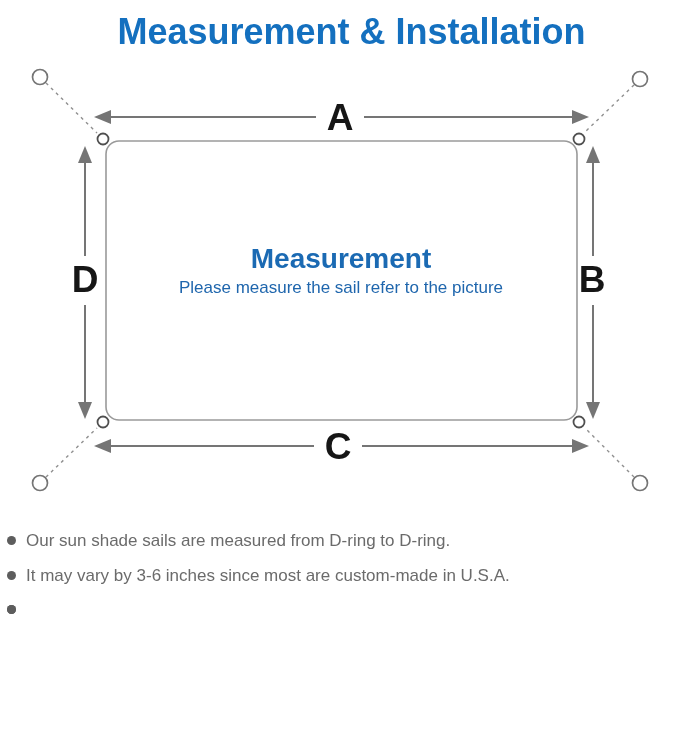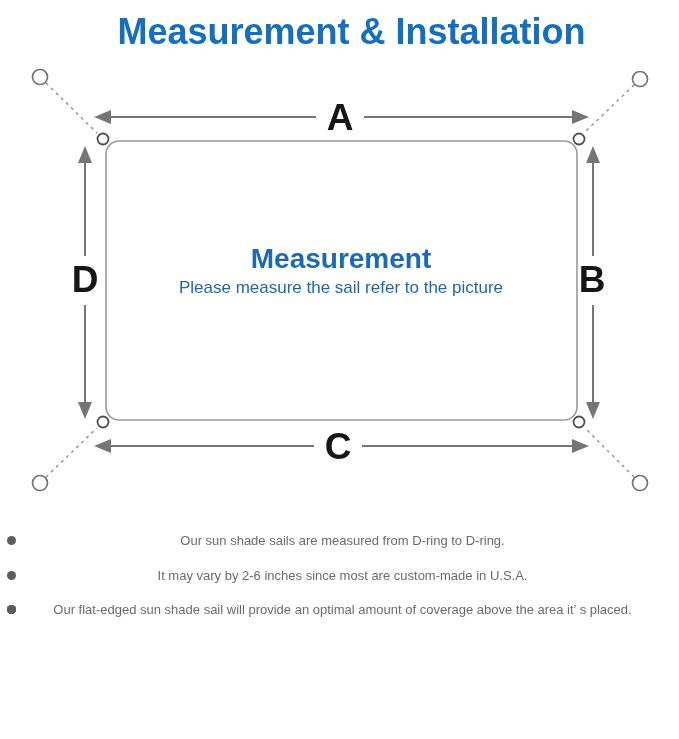--- a/index.html
+++ b/index.html
@@ -52,24 +52,23 @@
     top: 531px;
     width: 652px;
     margin: 0;
     padding: 0;
     list-style: none;
   }
   .notes li {
     position: relative;
     padding-left: 19px;
     margin-bottom: 15px;
-    font-size: 13px;
+    font-size: 17px;
     line-height: 19.5px;
     color: #6b6b6b;
-    text-align: center;
   }
   .dot {
     position: absolute;
     left: 0;
     top: 5px;
     width: 9px;
     height: 9px;
     border-radius: 50%;
     background: #5d5d5d;
   }
@@ -143,27 +142,23 @@
     <text class="center-sub" x="341" y="233" text-anchor="middle">Please measure the sail refer to the picture</text>
   </svg>
 
   <ul class="notes">
     <li>
       <span class="dot"></span>
       <span>Our sun shade sails are measured from D-ring to D-ring.</span>
     </li>
     <li>
       <span class="dot"></span>
-      <span>It may vary by 2-6 inches since most are custom-made in U.S.A.</span>
+      <span>It may vary by 3-6 inches since most are custom-made in U.S.A.</span>
     </li>
     <li>
       <span class="dot"></span>
     </li>
     <li>
       <span class="dot"></span>
     </li>
-    <li>
-      <span class="dot"></span>
-      <span>Our flat-edged sun shade sail will provide an optimal amount of coverage above the area it’ s placed.</span>
-    </li>
   </ul>
 
 </div>
 
 </body></html>

